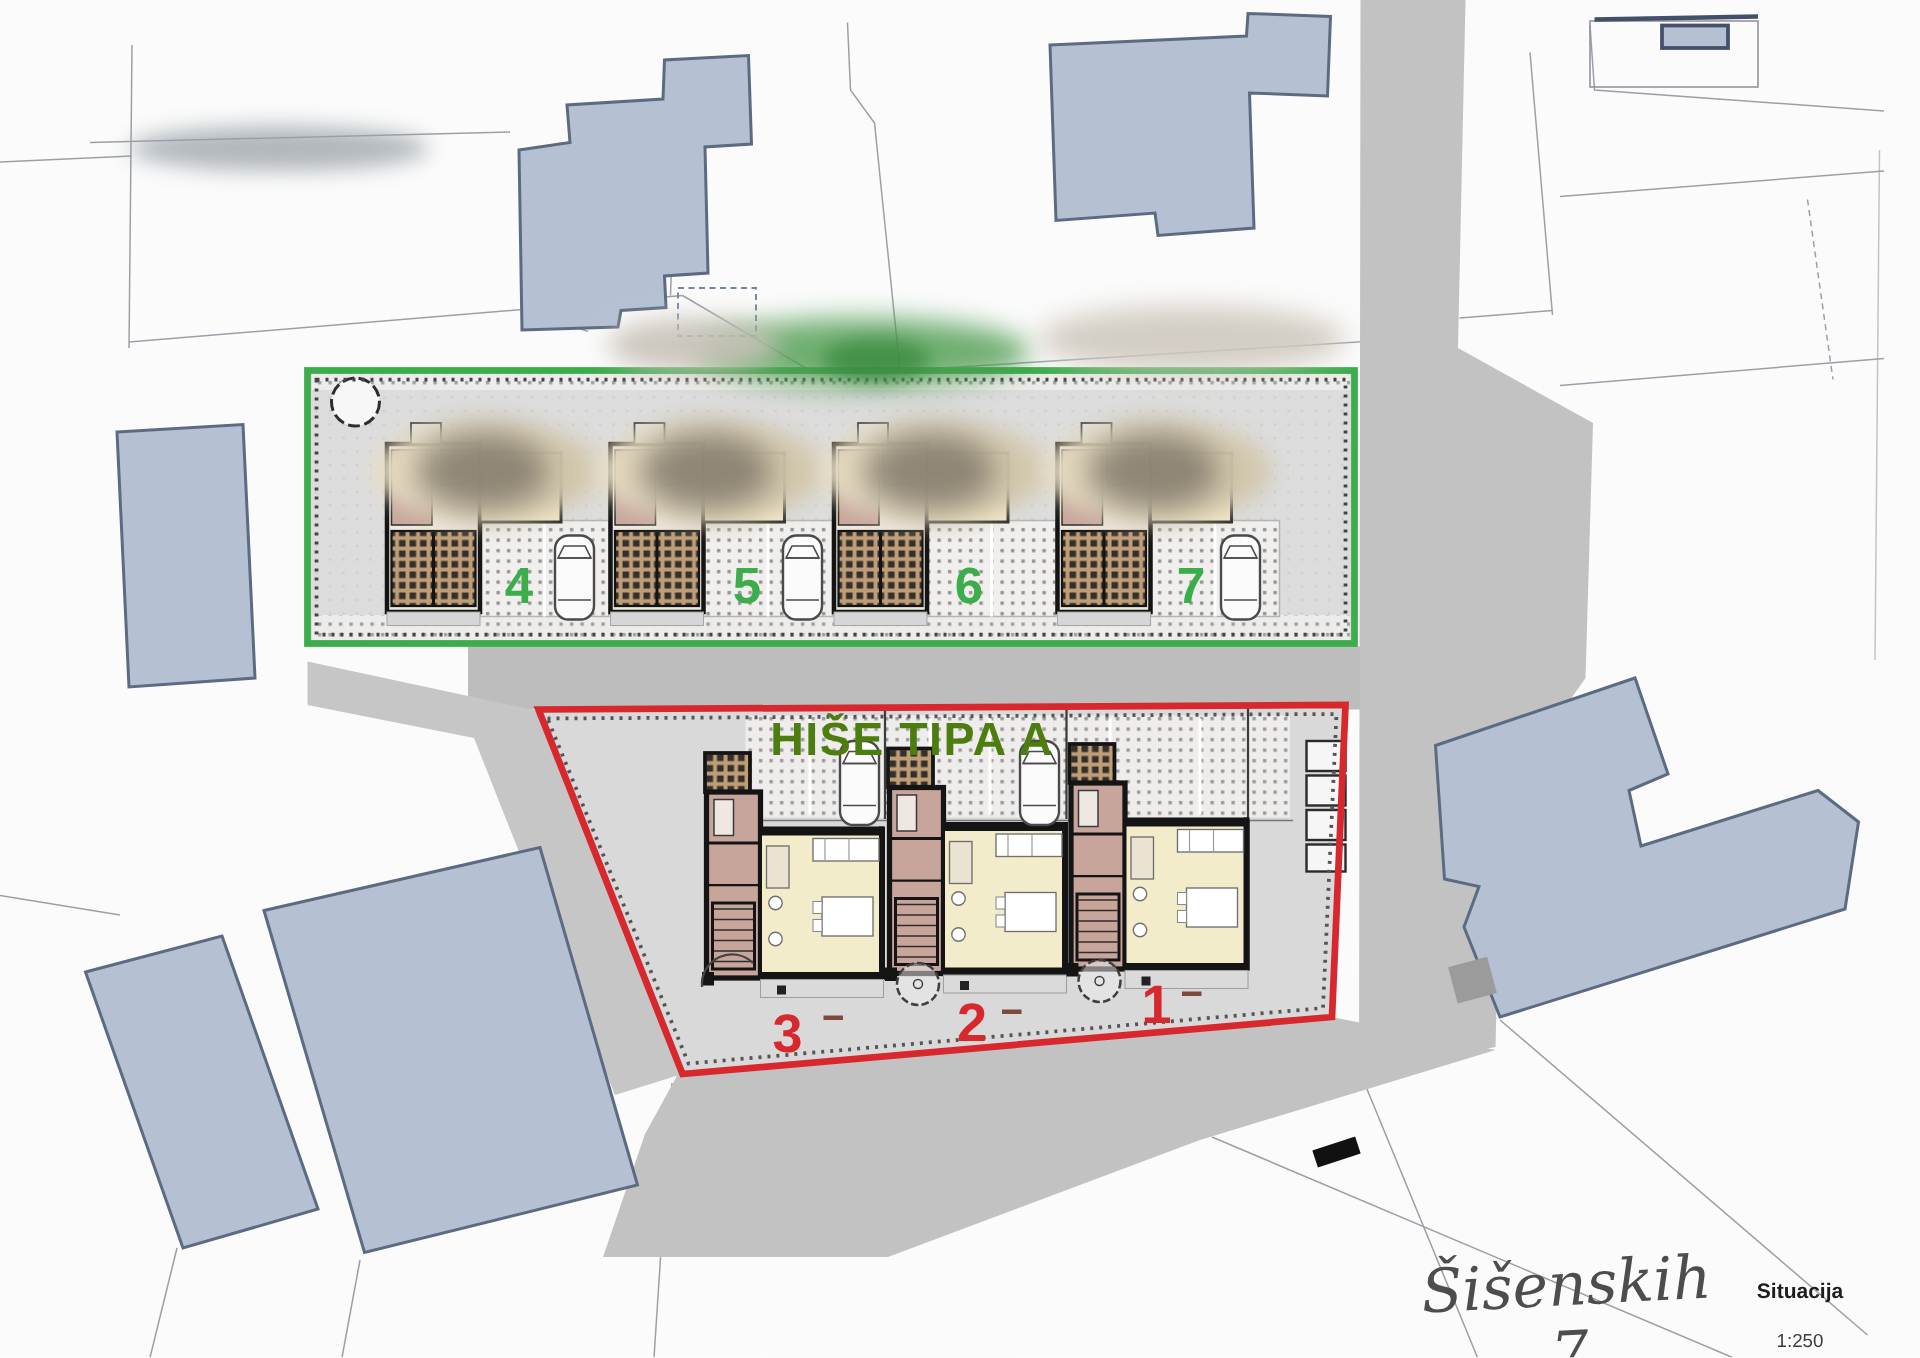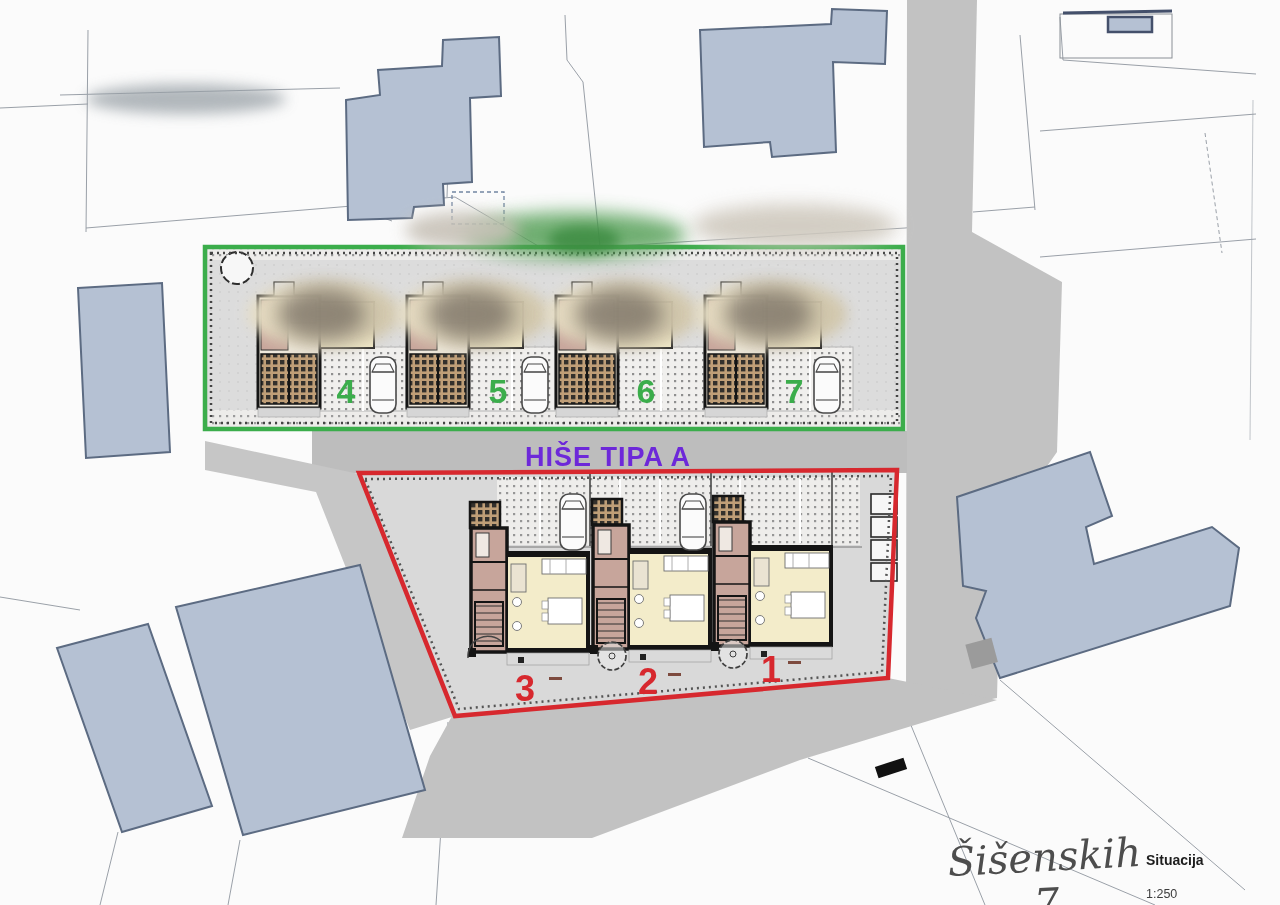--- a/index.html
+++ b/index.html
@@ -4,26 +4,26 @@
 <style>
   html,body{margin:0;padding:0;background:#ffffff;}
   .canvas{position:relative;width:1280px;height:905px;overflow:hidden;background:#fbfbfb;
           font-family:"Liberation Sans",sans-serif;}
   svg.base{position:absolute;left:0;top:0;}
   .smudge{position:absolute;border-radius:50%;pointer-events:none;}
   .num{position:absolute;transform:translate(-50%,-50%);font-weight:bold;line-height:1;}
   .num.green{color:#3bad4b;font-size:34px;}
   .num.red{color:#d7282e;font-size:36px;}
   .dash{position:absolute;height:3px;width:13px;background:#7d4a3e;}
-  .zone-label{position:absolute;transform:translate(-50%,-50%);font-size:27px;font-weight:bold;
-              color:#6d28d9;letter-spacing:1px;white-space:nowrap;}
+  .zone-label{position:absolute;transform:translate(-50%,-50%);font-size:31px;font-weight:bold;
+              color:#4d7c0f;letter-spacing:1px;white-space:nowrap;margin-top:36px;}
   .sig{position:absolute;left:938px;top:834px;width:215px;text-align:center;
        font-family:"DejaVu Serif",serif;font-style:italic;font-size:40px;color:#4d4d4d;
        transform:rotate(-3deg);}
-  .tb{position:absolute;left:1146px;top:852px;width:108px;text-align:left;}
+  .tb{position:absolute;left:1146px;top:852px;width:108px;text-align:center;}
   .tb .t{font-size:14px;font-weight:bold;color:#1d1d1d;}
   .tb .s{font-size:12.5px;color:#3d3d3d;margin-top:19px;}
 </style>
 </head>
 <body>
 
 <div class="canvas">
 
 <svg class="base" viewBox="0 0 1280 905" width="1280" height="905" xmlns="http://www.w3.org/2000/svg">
   <defs>

